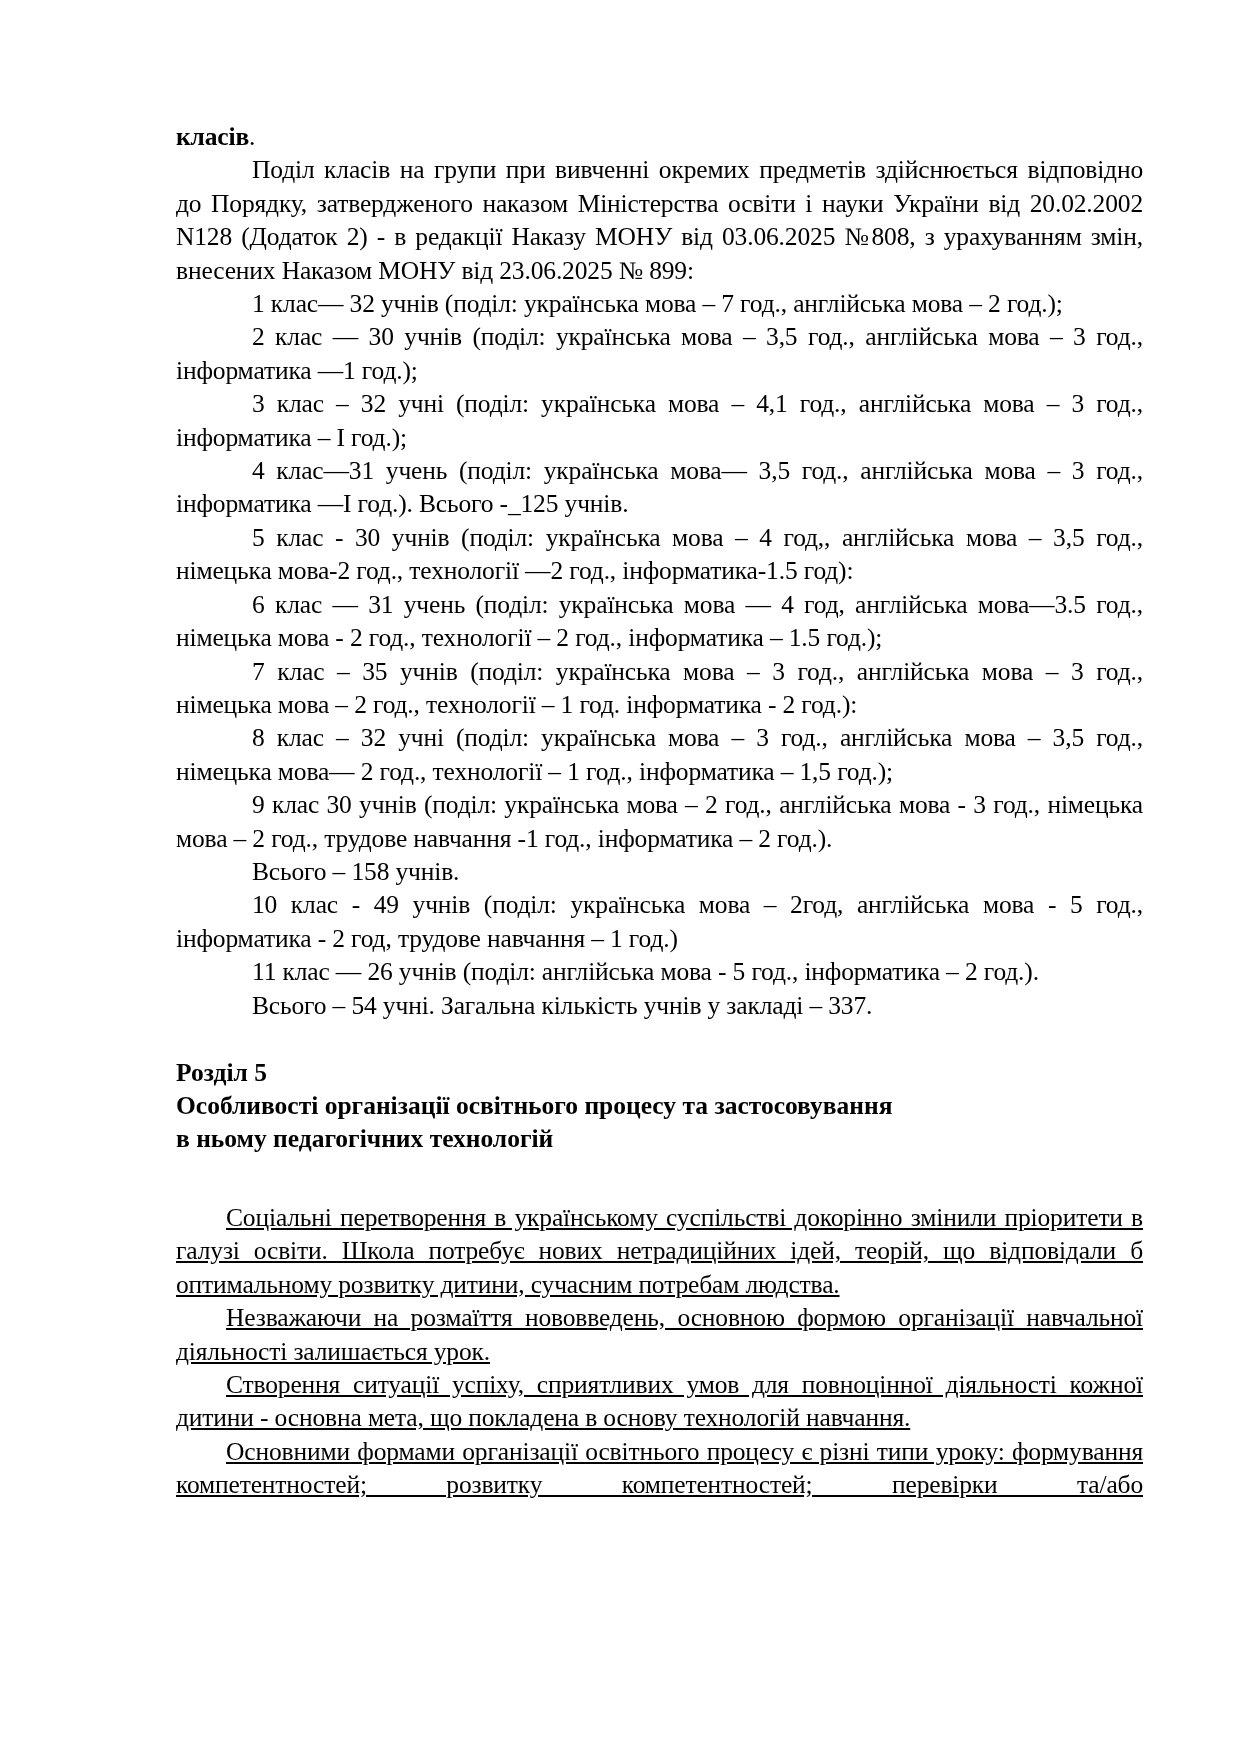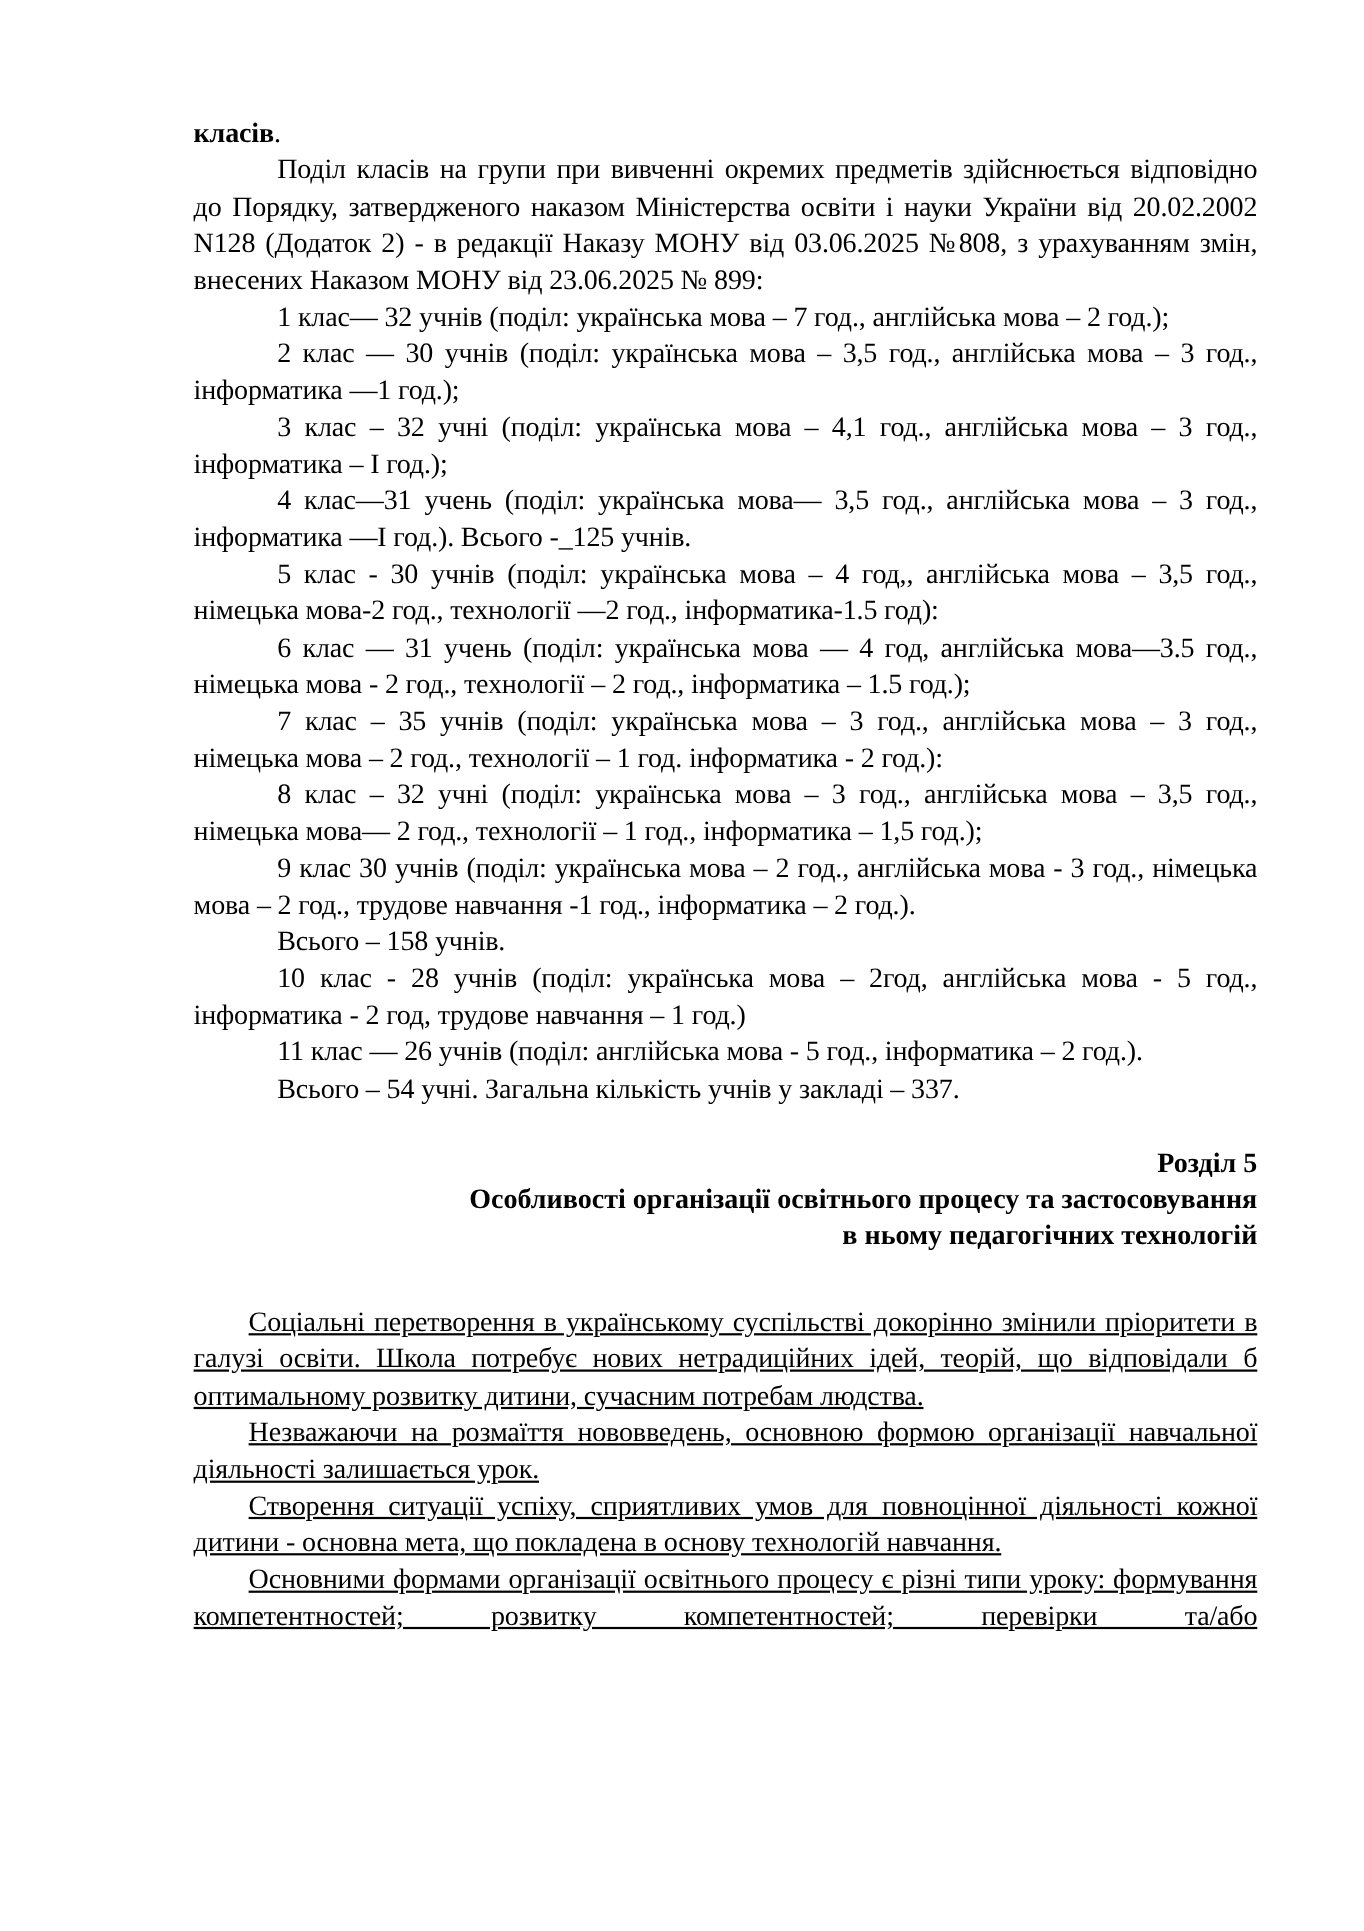--- a/index.html
+++ b/index.html
@@ -11,21 +11,21 @@
       width: 1240px;
       height: 1755px;
       position: relative;
       overflow: hidden;
       font-family: "Liberation Serif", "DejaVu Serif", serif;
       color: #000000;
     }
     .page {
       position: absolute;
       left: 176px;
-      top: 104px;
+      top: 120px;
       width: 967px;
     }
     .para {
       font-size: 25.5px;
       line-height: 33.4px;
       text-align: justify;
       margin: 0;
       letter-spacing: -0.15px;
     }
     .indent { text-indent: 76px; }
@@ -33,21 +33,21 @@
     .bold { font-weight: bold; }
     .heading-block {
       margin-top: 34px;
       text-align: center;
     }
     .heading-line {
       font-size: 25.5px;
       line-height: 33px;
       font-weight: bold;
       margin: 0;
-      text-align: right;
+      text-align: left;
     }
     .section2 {
       margin-top: 46px;
       text-decoration: underline;
     }
     .section2 .para {
       line-height: 33.4px;
     }
   </style>
 </head>
@@ -65,21 +65,21 @@
     <p class="para indent">1 клас— 32 учнів (поділ: українська мова – 7 год., англійська мова – 2 год.);</p>
     <p class="para indent">2 клас — 30 учнів (поділ: українська мова – 3,5 год., англійська мова – 3 год., інформатика —1 год.);</p>
     <p class="para indent">3 клас – 32 учні (поділ: українська мова – 4,1 год., англійська мова – 3 год., інформатика – І год.);</p>
     <p class="para indent">4 клас—31 учень (поділ: українська мова— 3,5 год., англійська мова – 3 год., інформатика —І год.). Всього -_125 учнів.</p>
     <p class="para indent">5 клас - 30 учнів (поділ: українська мова – 4 год,, англійська мова – 3,5 год., німецька мова-2 год., технології —2 год., інформатика-1.5 год):</p>
     <p class="para indent">6 клас — 31 учень (поділ: українська мова — 4 год, англійська мова—3.5 год., німецька мова - 2 год., технології – 2 год., інформатика – 1.5 год.);</p>
     <p class="para indent">7 клас – 35 учнів (поділ: українська мова – 3 год., англійська мова – 3 год., німецька мова – 2 год., технології – 1 год. інформатика - 2 год.):</p>
     <p class="para indent">8 клас – 32 учні  (поділ: українська мова – 3 год., англійська мова – 3,5 год., німецька мова— 2 год., технології – 1 год., інформатика – 1,5 год.);</p>
     <p class="para indent">9 клас 30 учнів (поділ: українська мова – 2 год., англійська мова  - 3 год., німецька мова – 2 год., трудове навчання -1 год., інформатика – 2 год.).</p>
     <p class="para indent">Всього – 158 учнів.</p>
-    <p class="para indent">10 клас - 28 учнів (поділ: українська мова – 2год, англійська мова - 5 год., інформатика - 2 год, трудове навчання – 1 год.)</p>
+    <p class="para indent">10 клас - 49 учнів (поділ: українська мова – 2год, англійська мова - 5 год., інформатика - 2 год, трудове навчання – 1 год.)</p>
     <p class="para indent">11 клас — 26 учнів (поділ: англійська мова - 5 год., інформатика – 2 год.).</p>
     <p class="para indent">Всього – 54 учні. Загальна кількість учнів у закладі – 337.</p>
   </div>
 
   <div class="heading-block">
     <p class="heading-line">Розділ 5</p>
     <p class="heading-line">Особливості організації освітнього процесу та застосовування</p>
     <p class="heading-line">в ньому педагогічних технологій</p>
   </div>
 

